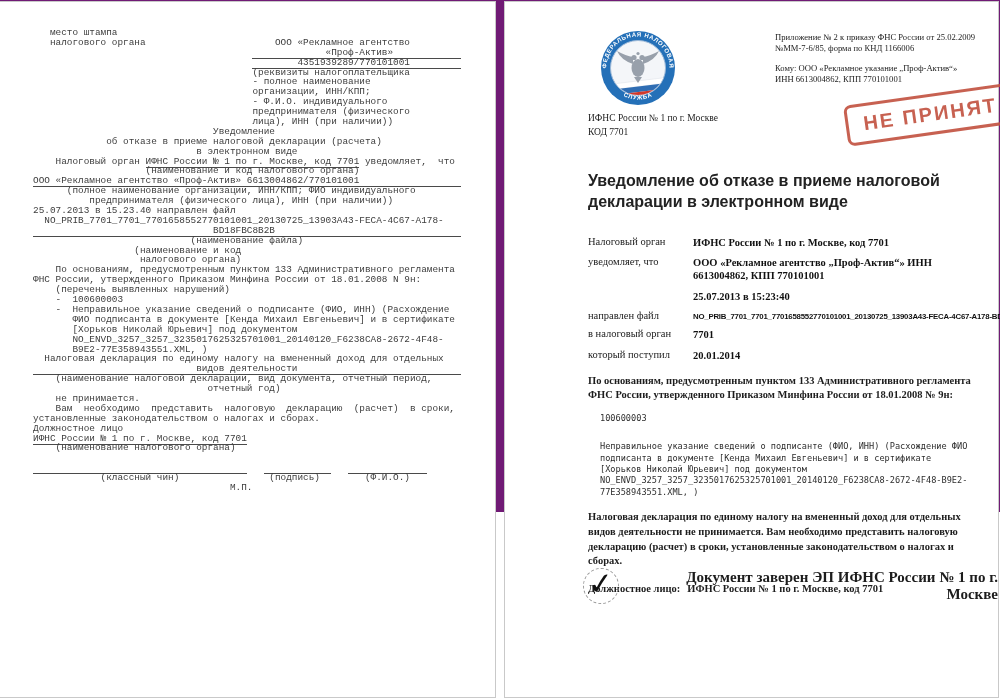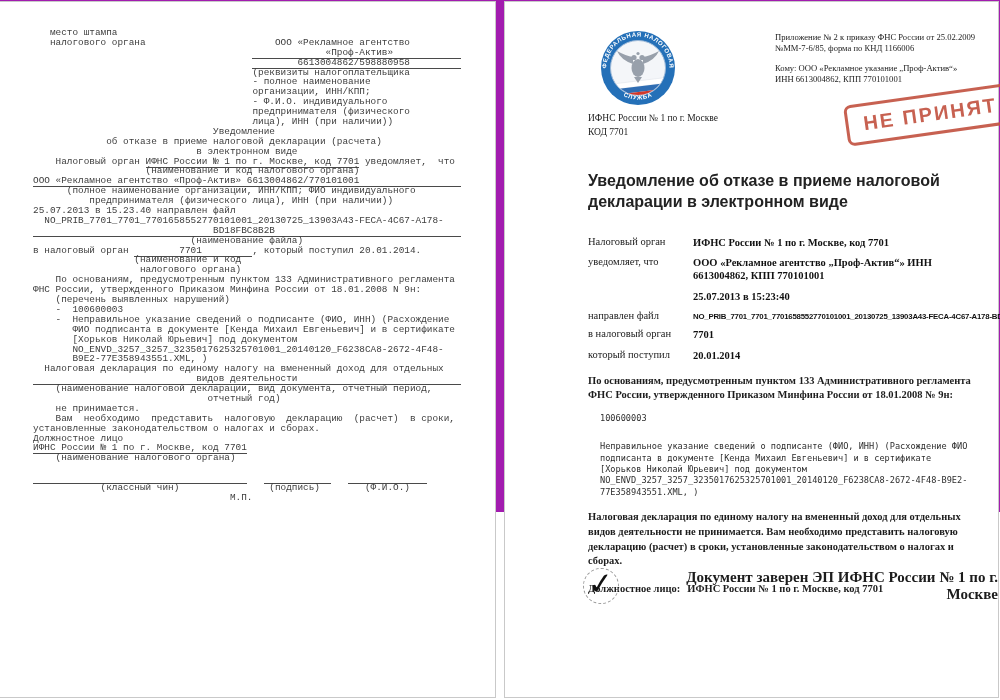--- a/index.html
+++ b/index.html
@@ -5,21 +5,21 @@
   :root{
     --stamp-red:#c2513f;
     --logo-blue:#2470b8;
     --border-gray:#c9c9c9;
     --flag-blue:#2f6db3;
     --flag-red:#d2392b;
   }
   *{margin:0;padding:0;box-sizing:border-box;}
   html,body{width:1000px;height:700px;background:#fff;overflow:hidden;
     font-family:"Liberation Serif","DejaVu Serif",serif;}
-  .stage{position:relative;width:1000px;height:512px;background:#a21caf;}
+  .stage{position:relative;width:1000px;height:512px;background:#701a75;}
   .page{position:absolute;top:1px;height:697px;background:#fff;border:1px solid var(--border-gray);}
   .page.left{left:-1px;width:497px;}
   .page.right{left:504px;width:495px;}
 
   
   .doc-left-text{padding:26px 0 0 33px;font-family:"Liberation Mono","DejaVu Sans Mono",monospace;
     font-size:9.4px;color:#3d3d3d;}
   .tl{height:9.9px;line-height:9.9px;white-space:pre;}
   .tl .u{border-bottom:1px solid #4a4a4a;}
 
@@ -59,40 +59,39 @@
 </head>
 <body>
 
 <div class="stage">
 
   <div class="page left">
     <div class="doc-left-text" id="left-lines">
         <div class="tl"><span>   место штампа</span></div>
         <div class="tl"><span>   налогового органа                       ООО «Рекламное агентство</span></div>
         <div class="tl"><span>                                       </span><span class="u">             «Проф-Актив»            </span></div>
-        <div class="tl"><span>                                       </span><span class="u">        6613004862/598880958         </span></div>
+        <div class="tl"><span>                                       </span><span class="u">        4351939289/770101001         </span></div>
         <div class="tl"><span>                                       (реквизиты налогоплательщика</span></div>
         <div class="tl"><span>                                       - полное наименование</span></div>
         <div class="tl"><span>                                       организации, ИНН/КПП;</span></div>
         <div class="tl"><span>                                       - Ф.И.О. индивидуального</span></div>
         <div class="tl"><span>                                       предпринимателя (физического</span></div>
         <div class="tl"><span>                                       лица), ИНН (при наличии))</span></div>
         <div class="tl"><span>                                Уведомление</span></div>
         <div class="tl"><span>             об отказе в приеме налоговой декларации (расчета)</span></div>
         <div class="tl"><span>                             в электронном виде</span></div>
         <div class="tl"><span>    Налоговый орган </span><span class="u">ИФНС России № 1 по г. Москве, код 7701</span><span> уведомляет,  что</span></div>
         <div class="tl"><span>                    (наименование и код налогового органа)</span></div>
         <div class="tl"><span class="u">ООО «Рекламное агентство «Проф-Актив» 6613004862/770101001                  </span></div>
         <div class="tl"><span>      (полное наименование организации, ИНН/КПП; ФИО индивидуального</span></div>
         <div class="tl"><span>          предпринимателя (физического лица), ИНН (при наличии))</span></div>
         <div class="tl"><span>25.07.2013 в 15.23.40 направлен файл</span></div>
         <div class="tl"><span>  NO_PRIB_7701_7701_7701658552770101001_20130725_13903A43-FECA-4C67-A178-</span></div>
         <div class="tl"><span class="u">                                BD18FBC8B2B                                 </span></div>
         <div class="tl"><span>                            (наименование файла)</span></div>
-        <div class="tl"><span>в налоговый орган </span><span class="u">        7701         </span><span>, который поступил 20.01.2014.</span></div>
         <div class="tl"><span>                  (наименование и код</span></div>
         <div class="tl"><span>                   налогового органа)</span></div>
         <div class="tl"><span>    По основаниям, предусмотренным пунктом 133 Административного регламента</span></div>
         <div class="tl"><span>ФНС России, утвержденного Приказом Минфина России от 18.01.2008 N 9н:</span></div>
         <div class="tl"><span>    (перечень выявленных нарушений)</span></div>
         <div class="tl"><span>    -  100600003</span></div>
         <div class="tl"><span>    -  Неправильное указание сведений о подписанте (ФИО, ИНН) (Расхождение</span></div>
         <div class="tl"><span>       ФИО подписанта в документе [Кенда Михаил Евгеньевич] и в сертификате</span></div>
         <div class="tl"><span>       [Хорьков Николай Юрьевич] под документом</span></div>
         <div class="tl"><span>       NO_ENVD_3257_3257_3235017625325701001_20140120_F6238CA8-2672-4F48-</span></div>

